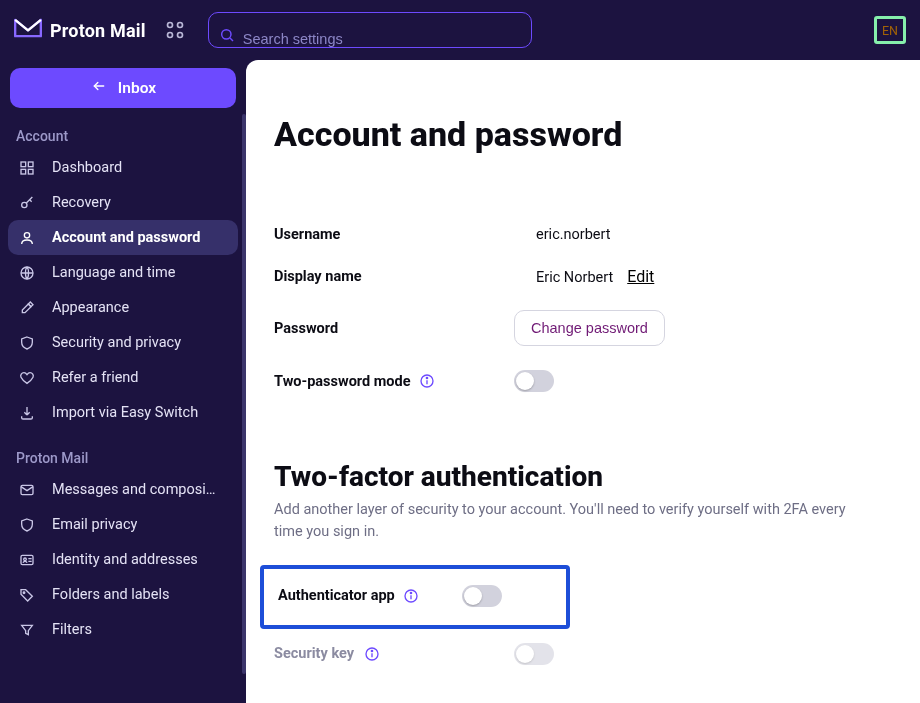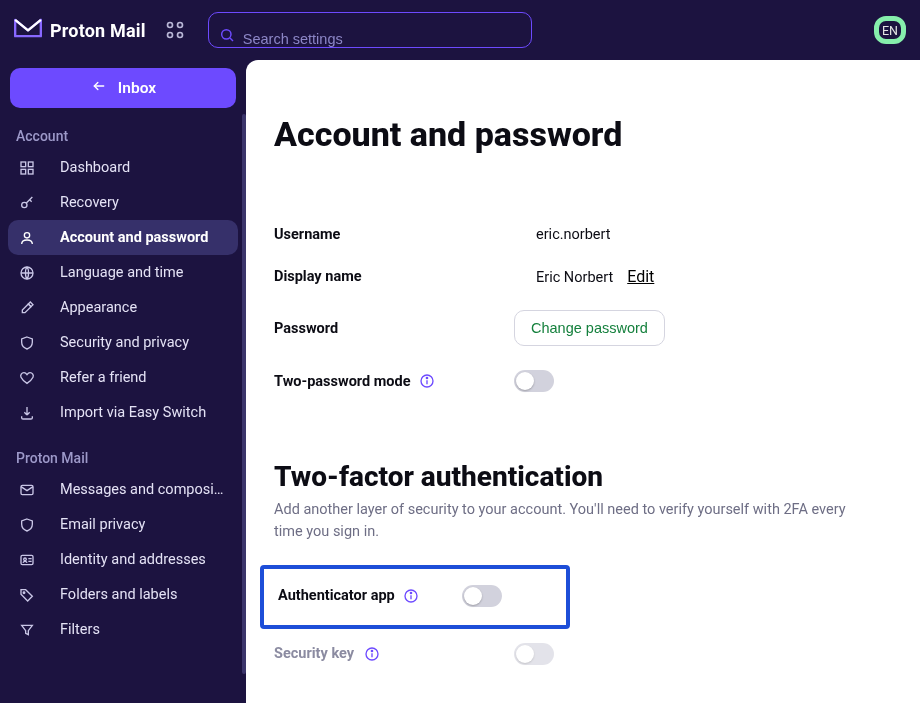--- a/index.html
+++ b/index.html
@@ -45,23 +45,23 @@
     margin-left: 8px;
   }
   .search-wrap input {
     background: transparent; border: none; outline: none;
     color: #8c86c6; font-size: 14.5px; width: 100%;
   }
   .search-wrap input::placeholder { color: #8c86c6; }
   .spacer { flex: 1; }
   .lang-btn {
     width: 32px; height: 28px;
-    border: 5px solid #86efac; border-radius: 12px;
+    border: 3px solid #86efac; border-radius: 3px;
     display:flex; align-items:center; justify-content:center;
-    font-size: 12.5px; color:#e5e5e5; cursor:pointer;
+    font-size: 12.5px; color:#a16207; cursor:pointer;
   }
   
   .shell { flex:1; display:flex; min-height:0; }
   .sidebar {
     width: 246px;
     padding: 8px 8px 0 8px;
     position: relative;
     overflow: hidden;
   }
   .sidebar-scroll {
@@ -77,21 +77,21 @@
     font-weight:600; font-size:15.5px;
     cursor:pointer;
     margin: 0 2px;
     text-align: center;
   }
   .section-heading {
     font-size: 14px; color:#9d99c9; font-weight:500;
     margin: 20px 8px 6px 8px;
   }
   .nav-item {
-    display:flex; align-items:center; gap:24px;
+    display:flex; align-items:center; gap:16px;
     padding: 9px 10px;
     border-radius: 10px;
     font-size: 14.5px; color:#e4e2f5;
     cursor:pointer;
     white-space: nowrap; overflow:hidden; text-overflow:ellipsis;
   }
   .nav-item.active {
     background:#36306a; font-weight:700; color:#fff;
   }
   .nav-item .nav-icon { flex:0 0 18px; display:flex; align-items:center; justify-content:center; color:#c9c6e6; }
@@ -106,21 +106,21 @@
   }
   .content { padding: 54px 28px 40px 28px; max-width: 640px; }
   h1 { font-size: 34px; font-weight:800; margin-bottom: 72px; }
   .field-row { display:flex; align-items:center; margin-bottom: 24px; }
   .field-label { width: 240px; font-size:14.5px; font-weight:700; color:#0c0c14; display:flex; align-items:center; gap:8px;}
   .field-label.muted { color:#8b8ba1; }
   .field-value { font-size:14.5px; color:#0c0c14;margin-left:22px; }
   .edit-link { color:#000000; text-decoration:underline; margin-left:10px; cursor:pointer; }
   .btn-outline {
     border:1px solid #d5d5e0; border-radius:10px; padding:9px 16px;
-    font-size:14.5px; color:#15803d; background:#fff; cursor:pointer;
+    font-size:14.5px; color:#701a75; background:#fff; cursor:pointer;
   }
   .info-icon {
     display:inline-flex; width:16px; height:16px; color:#6d4aff;
   }
   .toggle {
     width:40px; height:22px; border-radius:11px; background:#d2d2dd; position:relative; cursor:pointer;
   }
   .toggle .knob {
     width:18px; height:18px; border-radius:50%; background:#fff; position:absolute; top:2px; left:2px;
     box-shadow:0 1px 2px rgba(0,0,0,.25);

